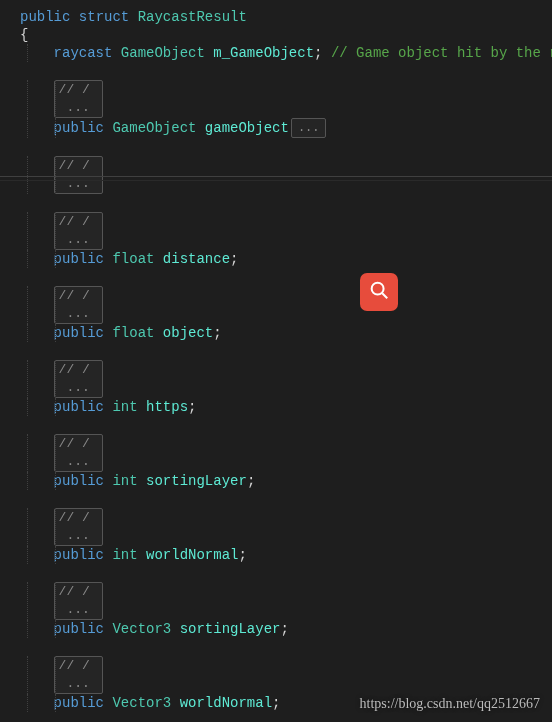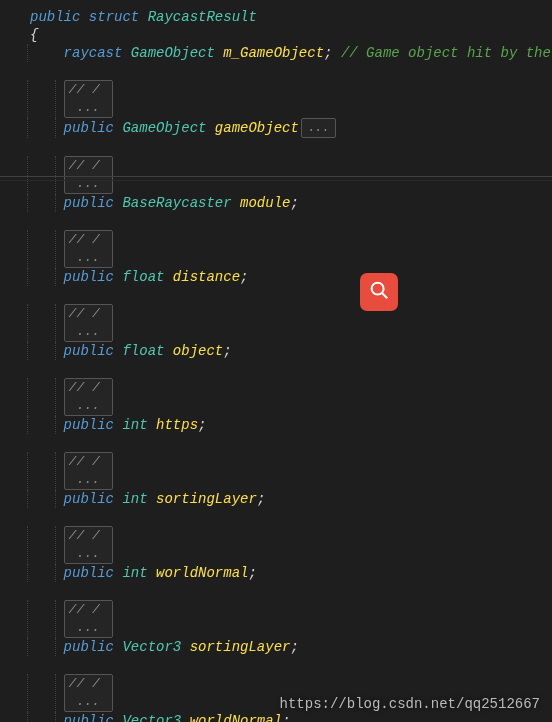--- a/index.html
+++ b/index.html
@@ -12,37 +12,36 @@
     height: 722px;
     overflow: hidden;
     position: relative;
   }
   .code-container {
     padding: 8px 0 0 0;
     line-height: 18px;
   }
   .line {
     white-space: pre;
-    padding-left: 30px;
+    padding-left: 20px;
     position: relative;
-    font-style: italic;
   }
   .indent-guide {
     position: absolute;
     top: 0;
     bottom: 0;
     width: 0;
     border-left: 1px dotted #404040;
   }
   .ig1 { left: 27px; }
   .ig2 { left: 55px; }
   .kw-struct { color: #569cd6; }
   .kw-mod { color: #569cd6; }
   .type { color: #4ec9b0; }
-  .ident { color: #fde047; }
+  .ident { color: #5eead4; }
   .comment { color: #57a64a; }
   .brace { color: #d4d4d4; }
   .punc { color: #d4d4d4; }
   .summary-box {
     display: inline-block;
     border: 1px solid #555;
     border-radius: 2px;
     background: #252525;
     color: #888;
     padding: 0 4px;
@@ -72,21 +71,21 @@
     display: flex;
     align-items: center;
     justify-content: center;
   }
   .search-btn svg { width: 22px; height: 22px; }
   .watermark {
     position: absolute;
     right: 12px;
     bottom: 10px;
     color: #bbb;
-    font-family: Liberation Mono, monospace;
+    font-family: Liberation Serif, serif;
     font-size: 14px;
     text-shadow: 0 0 4px rgba(0,0,0,0.6);
   }
   .ruler-line {
     position: absolute;
     left: 0;
     right: 0;
     top: 176px;
     height: 1px;
     background: #404040;
@@ -114,21 +113,20 @@
   <div class="spacer">
       <div class="line"><span class="indent-guide ig1"></span><span class="indent-guide ig2"></span></div>
     </div>
 
   <div class="line"><span class="indent-guide ig1"></span><span class="indent-guide ig2"></span>    <span class="summary-box">// / <summary> ...</summary></span></div>
     <div class="line"><span class="indent-guide ig1"></span><span class="indent-guide ig2"></span>    <span class="kw-mod">public</span> <span class="type">GameObject</span> <span class="ident">gameObject</span><span class="punc"></span><span class="collapse-box">...</span></div>
     <div class="spacer">
       <div class="line"><span class="indent-guide ig1"></span><span class="indent-guide ig2"></span></div>
     </div>
     <div class="line"><span class="indent-guide ig1"></span><span class="indent-guide ig2"></span>    <span class="summary-box">// / <summary> ...</summary></span></div>
-    <div class="line"><span class="indent-guide ig1"></span><span class="indent-guide ig2"></span>    <span class="kw-mod">public</span> <span class="type">BaseRaycaster</span> <span class="ident">module</span><span class="punc">;</span></div>
     <div class="spacer">
       <div class="line"><span class="indent-guide ig1"></span><span class="indent-guide ig2"></span></div>
     </div>
     <div class="line"><span class="indent-guide ig1"></span><span class="indent-guide ig2"></span>    <span class="summary-box">// / <summary> ...</summary></span></div>
     <div class="line"><span class="indent-guide ig1"></span><span class="indent-guide ig2"></span>    <span class="kw-mod">public</span> <span class="type">float</span> <span class="ident">distance</span><span class="punc">;</span></div>
     <div class="spacer">
       <div class="line"><span class="indent-guide ig1"></span><span class="indent-guide ig2"></span></div>
     </div>
     <div class="line"><span class="indent-guide ig1"></span><span class="indent-guide ig2"></span>    <span class="summary-box">// / <summary> ...</summary></span></div>
     <div class="line"><span class="indent-guide ig1"></span><span class="indent-guide ig2"></span>    <span class="kw-mod">public</span> <span class="type">float</span> <span class="ident">object</span><span class="punc">;</span></div>

